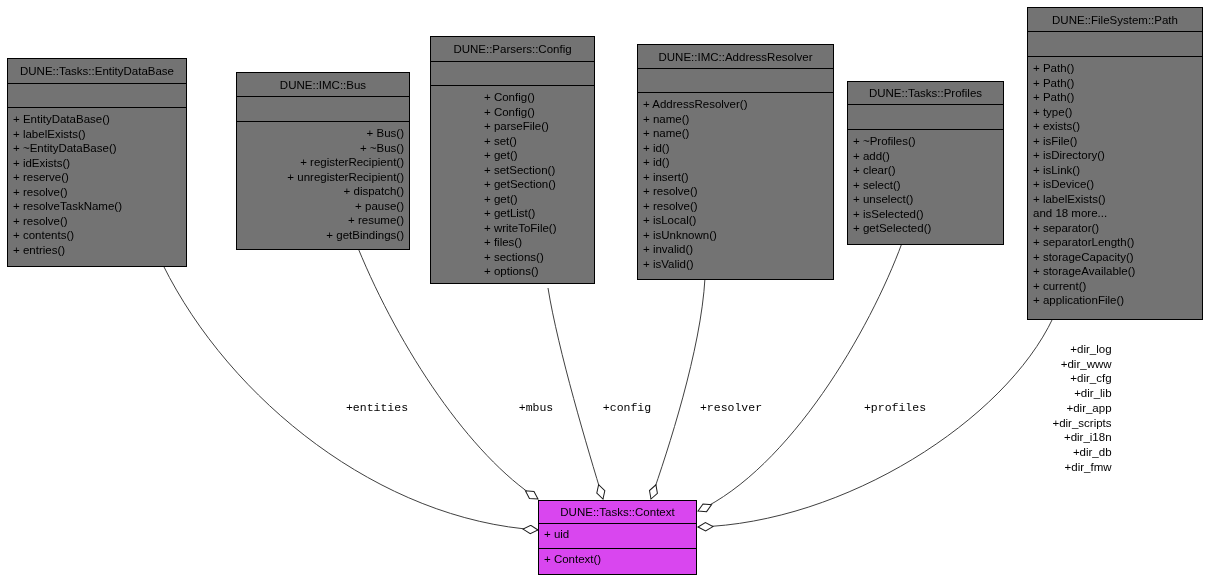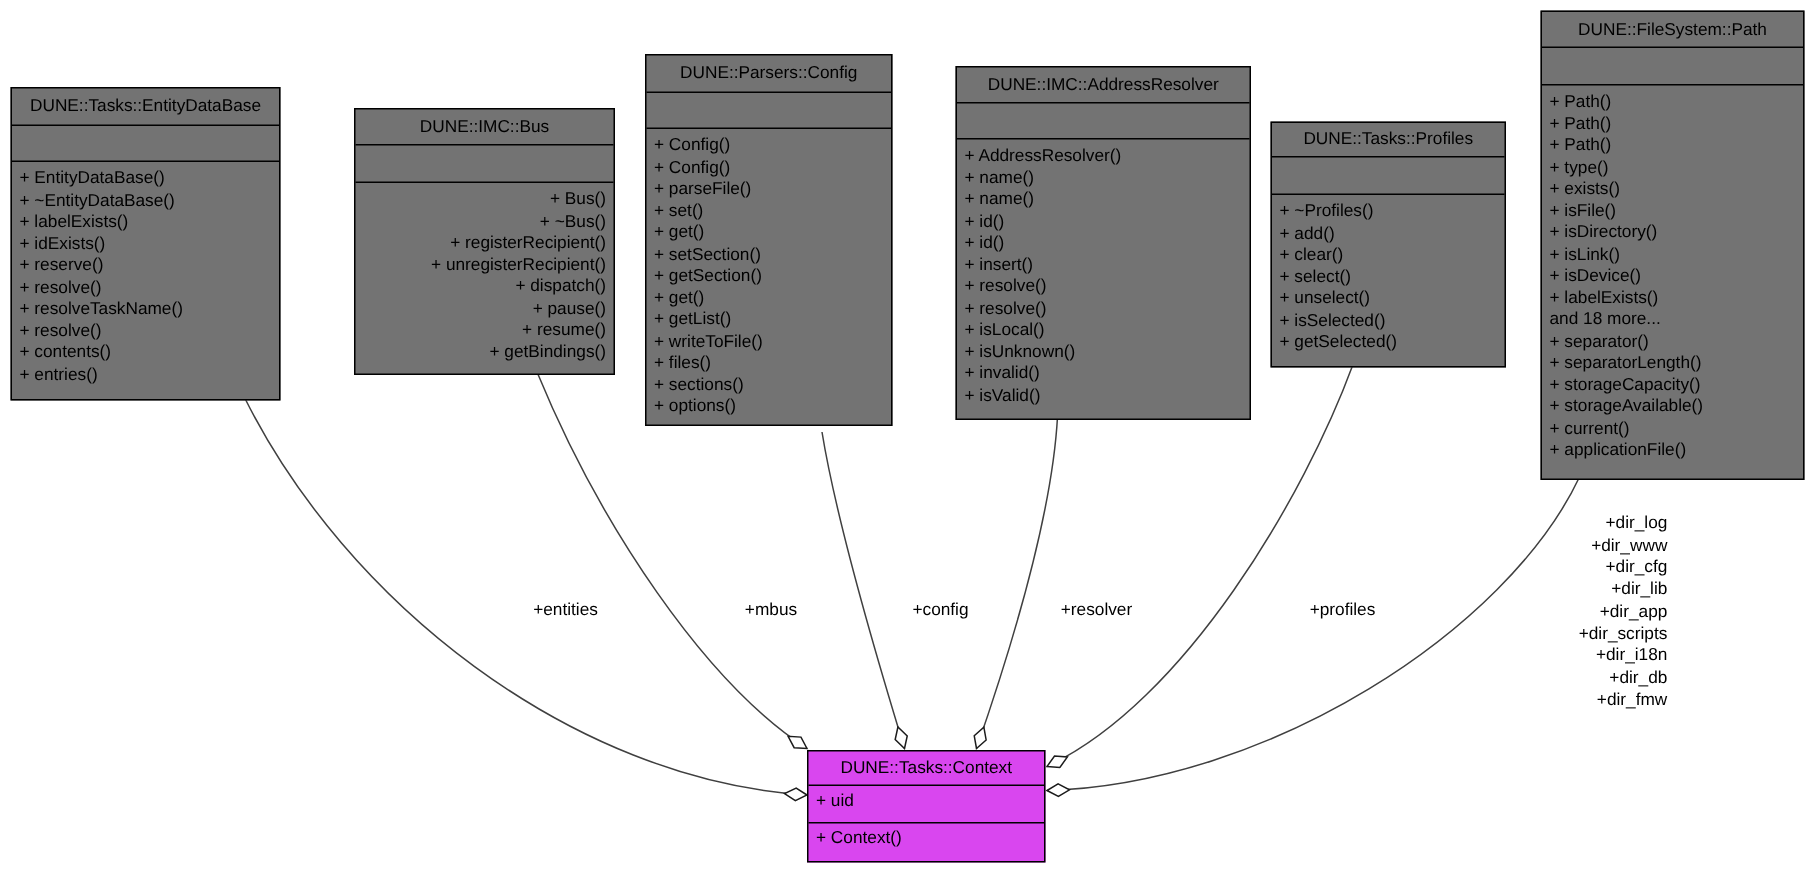--- a/index.html
+++ b/index.html
@@ -52,20 +52,21 @@
   .uml-class.focus .uml-title { border-bottom: 1.5px solid #000000; }
   .uml-class.focus .uml-attrs { border-bottom: 1.5px solid #000000; }
 
   .edge-label {
     position: absolute;
     z-index: 1;
     transform: translate(-50%, -50%);
     font-size: 11.5px;
     color: #000000;
     white-space: nowrap;
+    font-family: Liberation Mono, monospace;
   }
   .dir-labels {
     position: absolute;
     z-index: 1;
     transform: translateX(-50%);
     text-align: right;
   }
   .dir-line {
     font-size: 11.5px;
     line-height: 14.7px;
@@ -90,22 +91,22 @@
     <path d="M 705 278 C 701 350, 668 450, 651 499" marker-end="url(#dia)"></path>
     <path d="M 902 243 C 870 330, 790 468, 698 511" marker-end="url(#dia)"></path>
     <path d="M 1053 318 C 1005 420, 845 523, 698 527" marker-end="url(#dia)"></path>
   </svg>
 
   <div class="uml-class" style="left:7px; top:58px; width:180px;">
     <div class="uml-title" style="height:25px;">DUNE::Tasks::EntityDataBase</div>
     <div class="uml-attrs" style="height:24px;"></div>
     <div class="uml-methods" style="height:158px;">
         <div class="uml-line">+ EntityDataBase()</div>
+        <div class="uml-line">+ labelExists()</div>
         <div class="uml-line">+ ~EntityDataBase()</div>
-        <div class="uml-line">+ labelExists()</div>
         <div class="uml-line">+ idExists()</div>
         <div class="uml-line">+ reserve()</div>
         <div class="uml-line">+ resolve()</div>
         <div class="uml-line">+ resolveTaskName()</div>
         <div class="uml-line">+ resolve()</div>
         <div class="uml-line">+ contents()</div>
         <div class="uml-line">+ entries()</div>
       </div>
   </div>
 
@@ -120,21 +121,21 @@
         <div class="uml-line">+ dispatch()</div>
         <div class="uml-line">+ pause()</div>
         <div class="uml-line">+ resume()</div>
         <div class="uml-line">+ getBindings()</div>
       </div>
   </div>
 
   <div class="uml-class" style="left:430px; top:36px; width:165px;">
     <div class="uml-title" style="height:25px;">DUNE::Parsers::Config</div>
     <div class="uml-attrs" style="height:24px;"></div>
-    <div class="uml-methods" style="height:197px;">
+    <div class="uml-methods" style="height:197px;margin-left:48px;">
         <div class="uml-line">+ Config()</div>
         <div class="uml-line">+ Config()</div>
         <div class="uml-line">+ parseFile()</div>
         <div class="uml-line">+ set()</div>
         <div class="uml-line">+ get()</div>
         <div class="uml-line">+ setSection()</div>
         <div class="uml-line">+ getSection()</div>
         <div class="uml-line">+ get()</div>
         <div class="uml-line">+ getList()</div>
         <div class="uml-line">+ writeToFile()</div>
@@ -205,21 +206,21 @@
     <div class="uml-title" style="height:23px;">DUNE::Tasks::Context</div>
     <div class="uml-attrs" style="height:25px;">
         <div class="uml-line">+ uid</div>
       </div>
     <div class="uml-methods" style="height:25px; padding-top:3px;">
         <div class="uml-line">+ Context()</div>
       </div>
   </div>
 
   <div class="edge-label" style="left:377px; top:407px;">+entities</div>
-  <div class="edge-label" style="left:514px; top:407px;">+mbus</div>
+  <div class="edge-label" style="left:536px; top:407px;">+mbus</div>
   <div class="edge-label" style="left:627px; top:407px;">+config</div>
   <div class="edge-label" style="left:731px; top:407px;">+resolver</div>
   <div class="edge-label" style="left:895px; top:407px;">+profiles</div>
 
   <div class="dir-labels" style="left:1082px; top:342px;">
       <div class="dir-line">+dir_log</div>
       <div class="dir-line">+dir_www</div>
       <div class="dir-line">+dir_cfg</div>
       <div class="dir-line">+dir_lib</div>
       <div class="dir-line">+dir_app</div>

